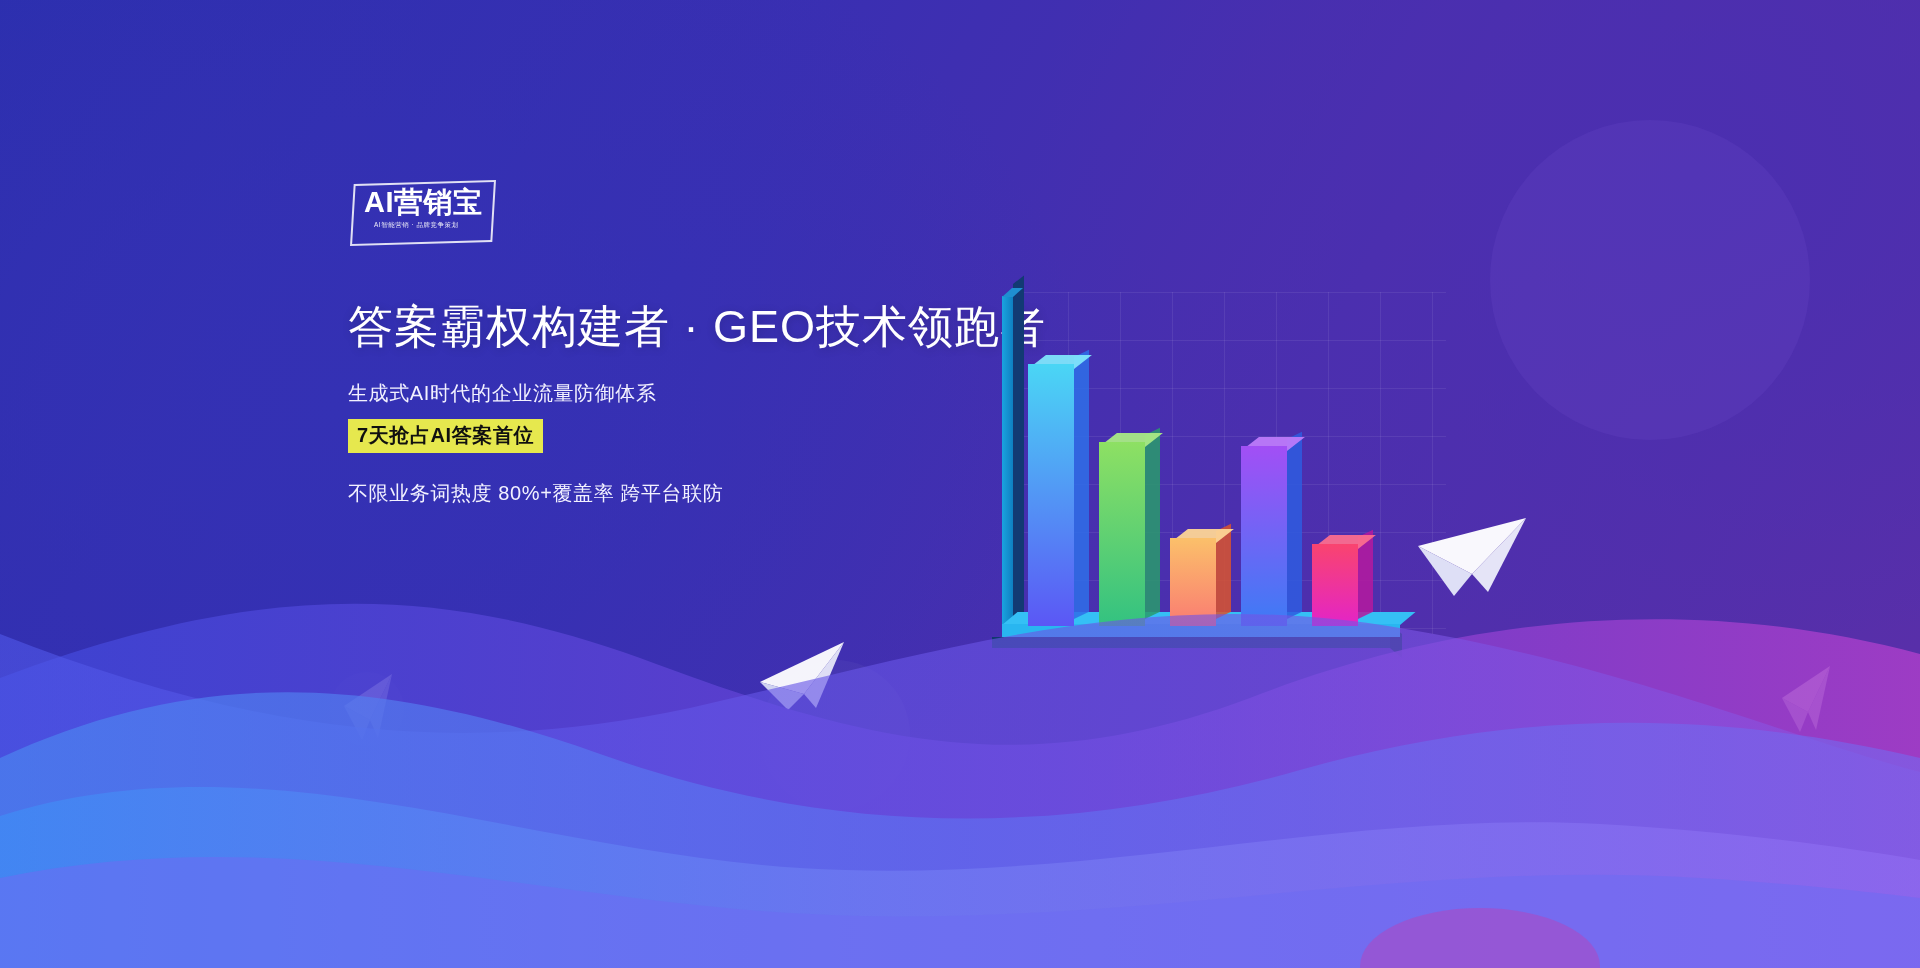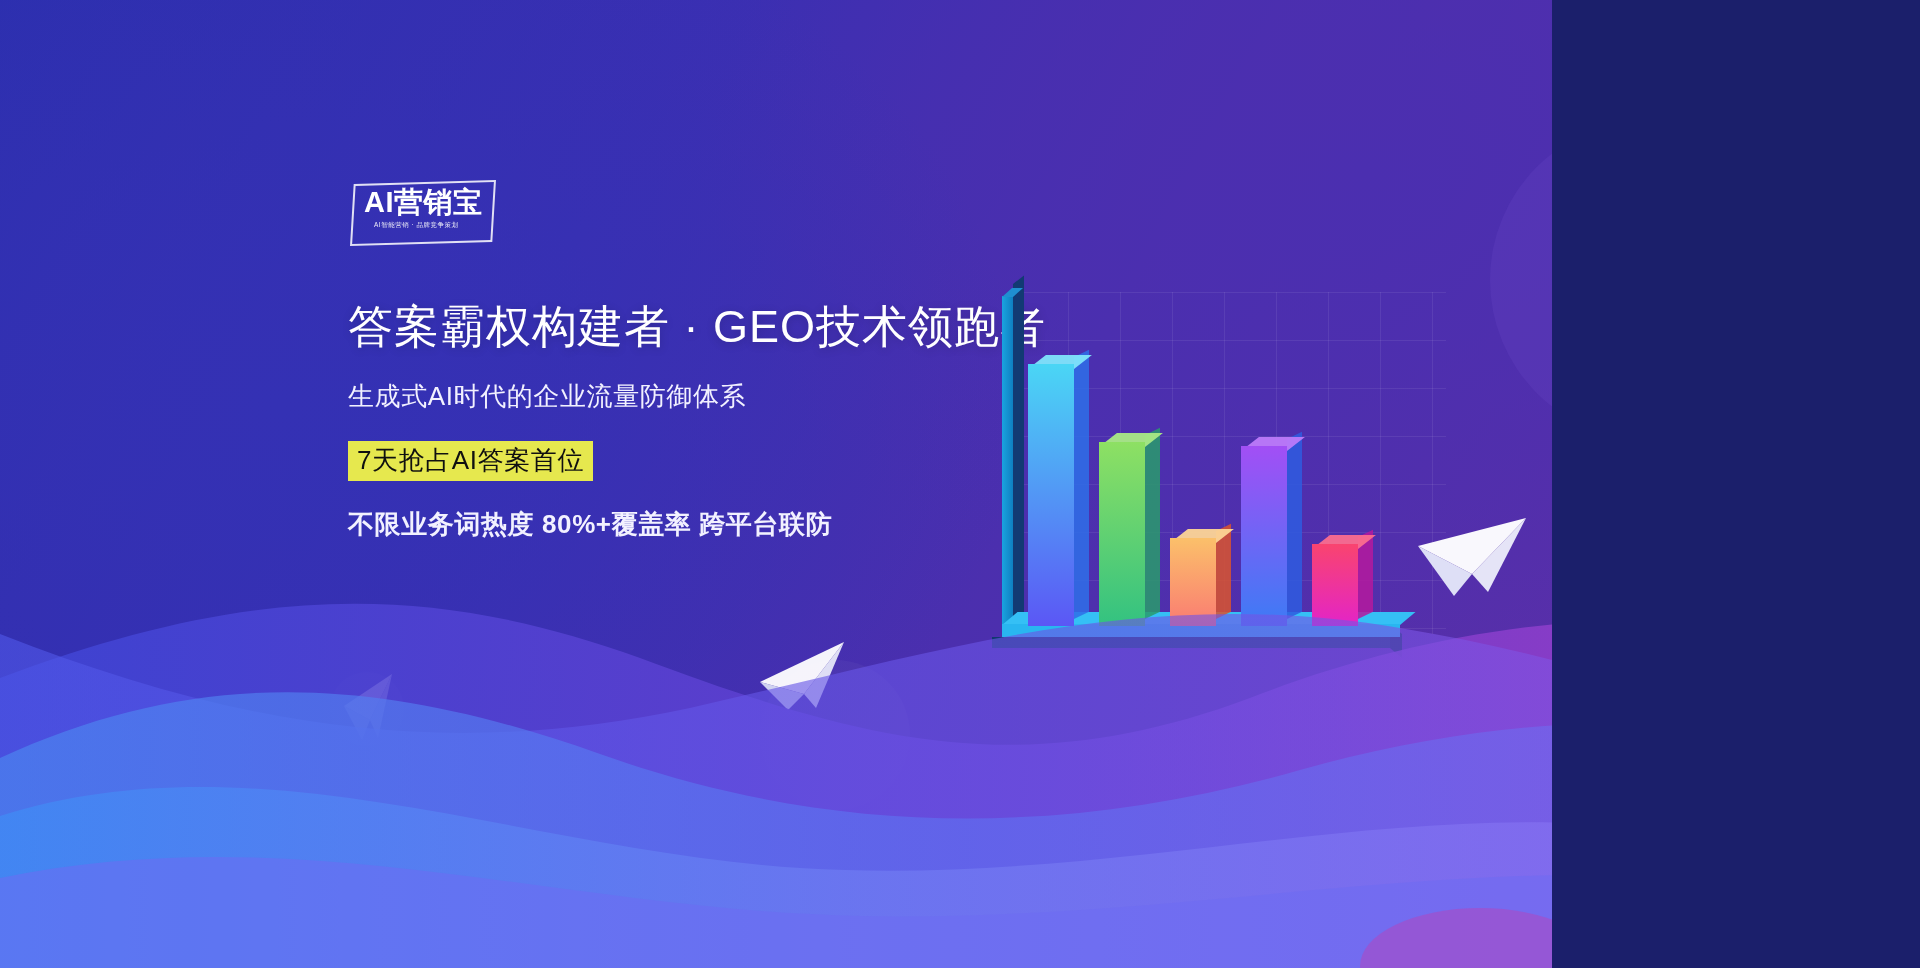--- a/index.html
+++ b/index.html
@@ -1,17 +1,17 @@
 <!DOCTYPE html>
 <html><head>
 <meta charset="utf-8">
 <style>
   html,body{margin:0;padding:0;background:#1b1f6b;}
   #banner{
-    position:relative;width:1552px;height:968px;overflow:hidden;
+    position:relative;width:1920px;height:968px;overflow:hidden;
     font-family:"Liberation Sans","DejaVu Sans",sans-serif;
     background:
       radial-gradient(1200px 900px at 18% 42%, #3431b4 0%, rgba(52,49,180,0) 62%),
       radial-gradient(1100px 800px at 88% 18%, #4b2fb0 0%, rgba(75,47,176,0) 60%),
       linear-gradient(118deg,#2b2fae 0%,#3a2fb2 34%,#4b2fae 62%,#5b2fa8 100%);
   }
   .layer{position:absolute;left:0;top:0;width:1920px;height:968px;pointer-events:none;}
   .glow-circle{position:absolute;border-radius:50%;}
 
   
@@ -33,29 +33,29 @@
   }
 
   
   #copy{position:absolute;left:348px;top:300px;width:700px;}
   #headline{
     color:#ffffff;font-size:45px;line-height:1.18;font-weight:400;
     white-space:nowrap;letter-spacing:1px;
     text-shadow:0 2px 10px rgba(0,0,0,.18);
   }
   .sub-line{
-    color:#f2f1ff;font-size:26px;line-height:1;white-space:nowrap;
+    color:#f2f1ff;font-size:20px;line-height:1;white-space:nowrap;
     margin-top:30px;letter-spacing:.6px;
   }
   .sub-line.highlight{
-    display:inline-block;background:#e6e84e;color:#101010;font-weight:normal;
-    padding:6px 9px 8px 9px;margin-top:32px;
+    display:inline-block;background:#e6e84e;color:#101010;font-weight:bold;
+    padding:6px 9px 8px 9px;margin-top:16px;
   }
   #line4wrap{display:block;}
-  .sub-line.last{margin-top:30px;font-weight:bold;}
+  .sub-line.last{margin-top:30px;}
 
   
   #chart{position:absolute;left:980px;top:292px;width:470px;height:370px;}
   #chart .gridwrap{
     position:absolute;left:36px;top:0;width:430px;height:342px;overflow:hidden;
     background-image:
       linear-gradient(to right, rgba(255,255,255,.075) 1px, transparent 1px),
       linear-gradient(to bottom, rgba(255,255,255,.075) 1px, transparent 1px);
     background-size:52px 48px;
   }

